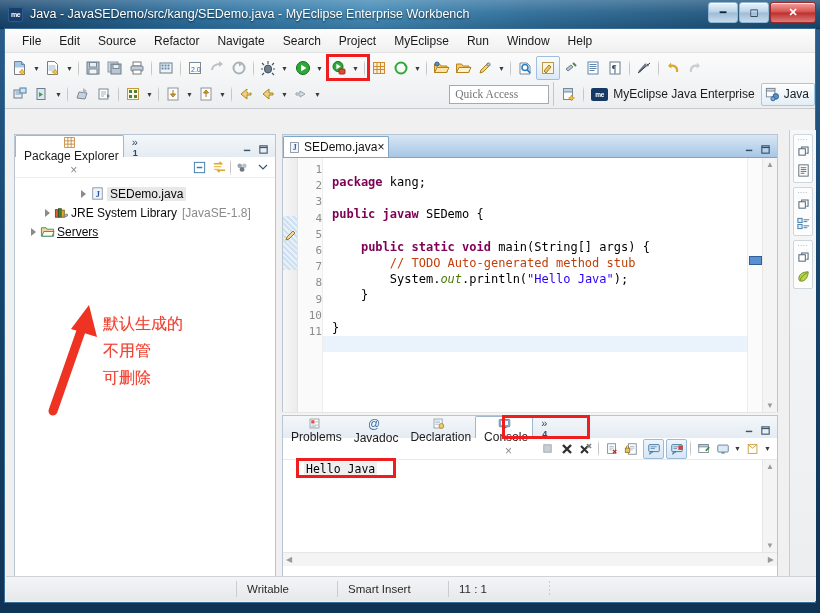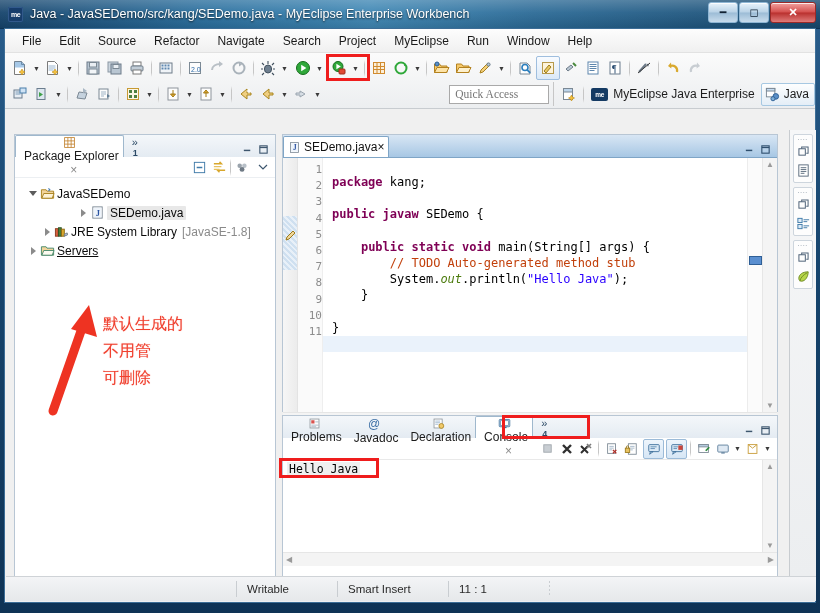--- a/index.html
+++ b/index.html
@@ -191,21 +191,21 @@
     background:#fff;padding-right:4px;
   }
   .cbtn{width:19px;height:18px;display:flex;align-items:center;justify-content:center;}
   .cbtn.pressed{border:1px solid #9cbbd8;border-radius:2px;background:linear-gradient(180deg,#eef5fc,#d6e6f5);}
   .cterm{
     font-size:11.5px;color:#121212;padding:1px 2px 0 4px;white-space:nowrap;overflow:hidden;
   }
   .coutwrap{display:flex;height:92px;background:#fff;border-top:1px solid #e9e9e9;}
   .cout{
     flex:1;font-family:"DejaVu Sans Mono","Liberation Mono",monospace;
-    font-size:11.5px;color:#000;padding:2px 0 0 4px;
+    font-size:11.5px;color:#000;padding:2px 0 0 4px;margin-left:17px;
   }
   
   .rstrip{
     position:absolute;right:0;top:0;width:26px;height:100%;
     background:linear-gradient(180deg,#f6f7f8,#eceef0);
     border-left:1px solid #c8ccd0;
   }
   .rgroup{
     margin:4px 3px;border:1px solid #cdd5dd;border-radius:2px;background:#fdfdfd;
     padding:2px 0;
@@ -647,33 +647,20 @@
           </div>
           <div class="pbtn" style="margin-left:5px;">
             <svg width="12" height="12" viewBox="0 0 12 12">
                 <path d="M2 4l4 4 4-4" fill="none" stroke="#3d566e" stroke-width="1.2"></path>
               </svg>
           </div>
         </div>
 
         <div class="tree">
 
-          <div class="trow2" style="padding-left:6px;">
-            <div class="tw">
-                <div class="tri open"></div>
-              </div>
-            <div class="ticon">
-              <svg width="15" height="15" viewBox="0 0 16 16">
-                <path d="M1.5 13V4h5l1 1.5h7V13z" fill="#f2d49a" stroke="#a9821f"></path>
-                <path d="M2 13l2-5h11l-2 5z" fill="#fdf2d6" stroke="#a9821f"></path>
-                <path d="M9 2.5l1.5 1.5L9 5.5" fill="none" stroke="#4a7fb5" stroke-width="1.2"></path>
-              </svg>
-            </div>
-            <div class="tlabel">JavaSEDemo</div>
-          </div>
 
 
 
           <div class="trow2" style="padding-left:56px;">
             <div class="tw">
                 <div class="tri closed"></div>
               </div>
             <div class="ticon">
               <svg width="15" height="15" viewBox="0 0 16 16">
                 <rect x="3" y="2" width="10" height="12" fill="#fff" stroke="#7b8894"></rect>

